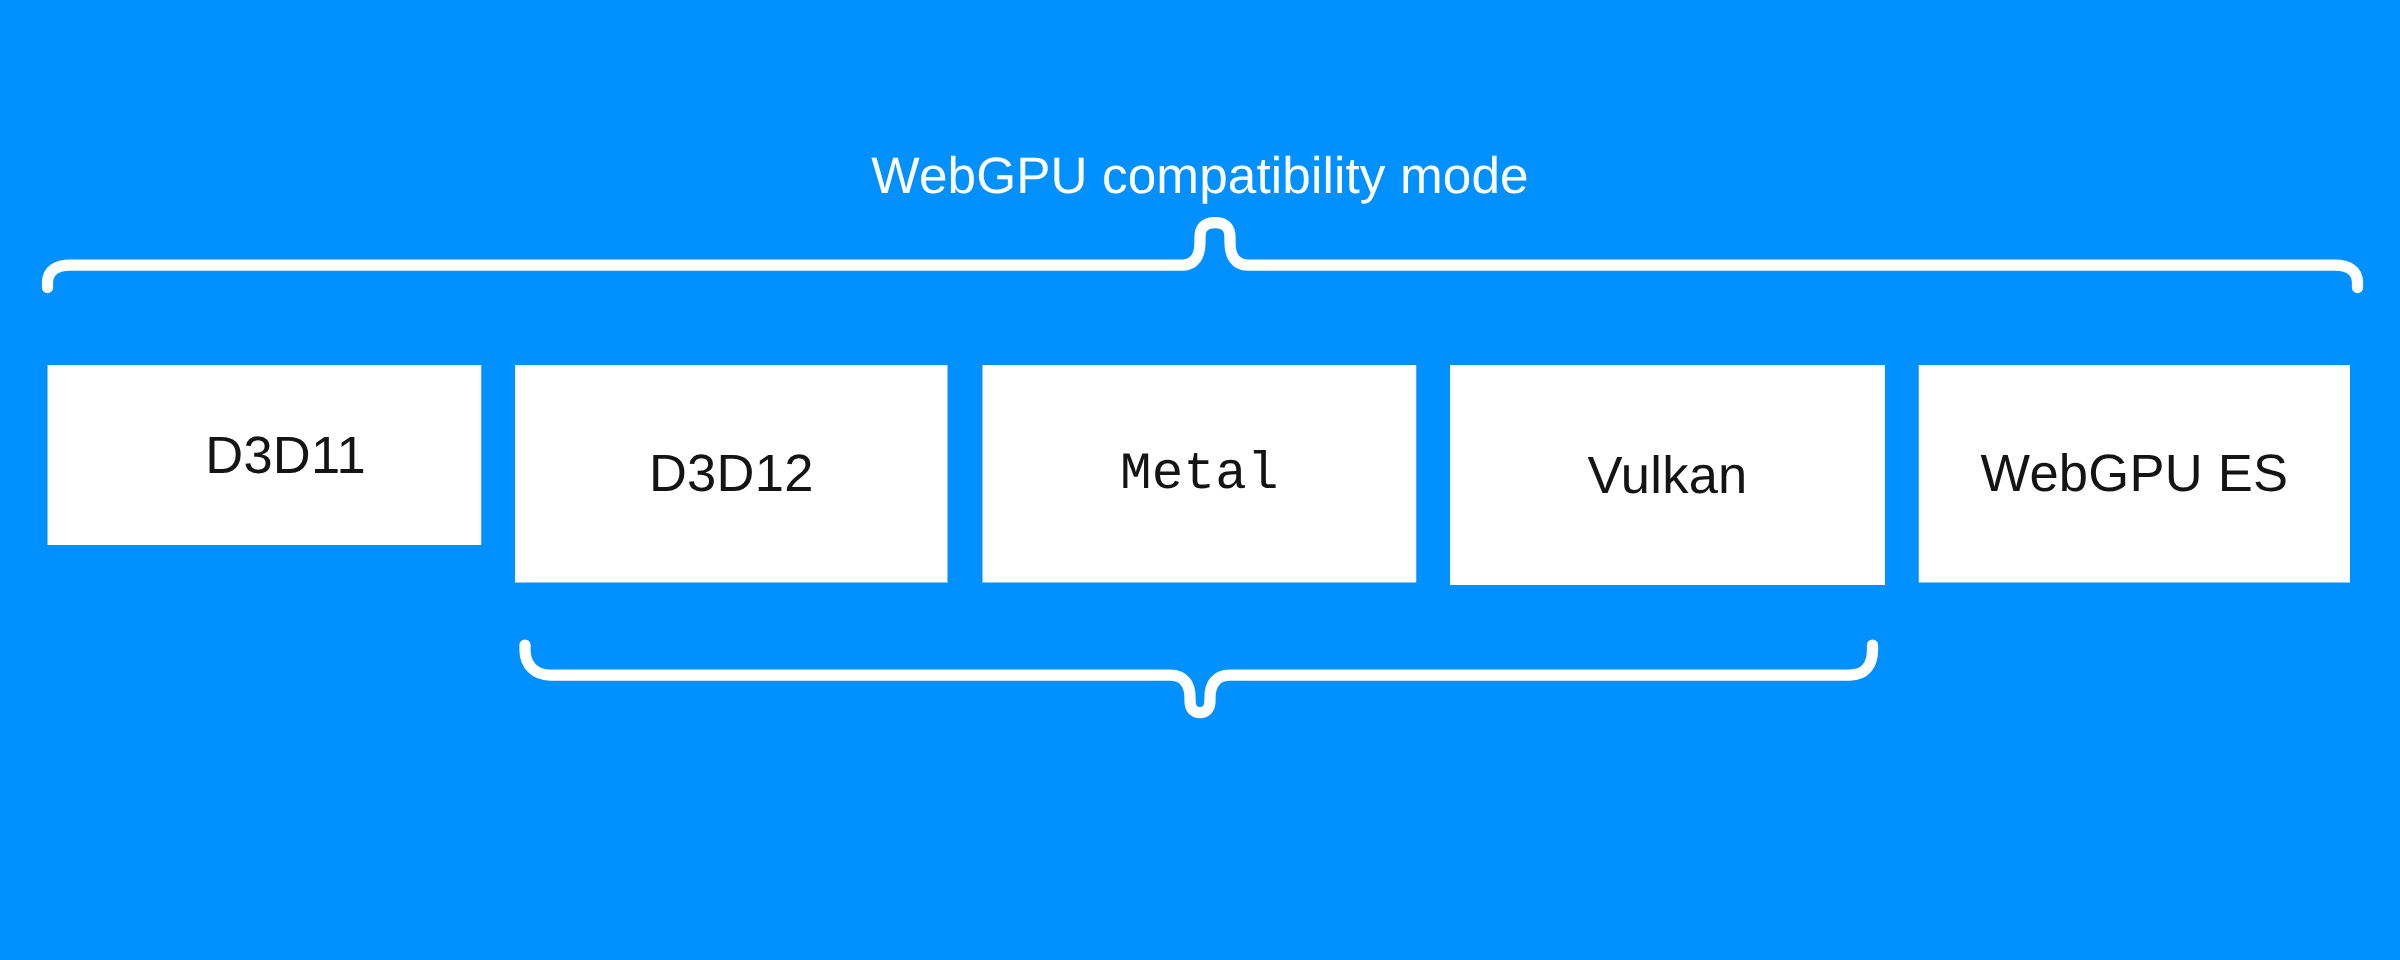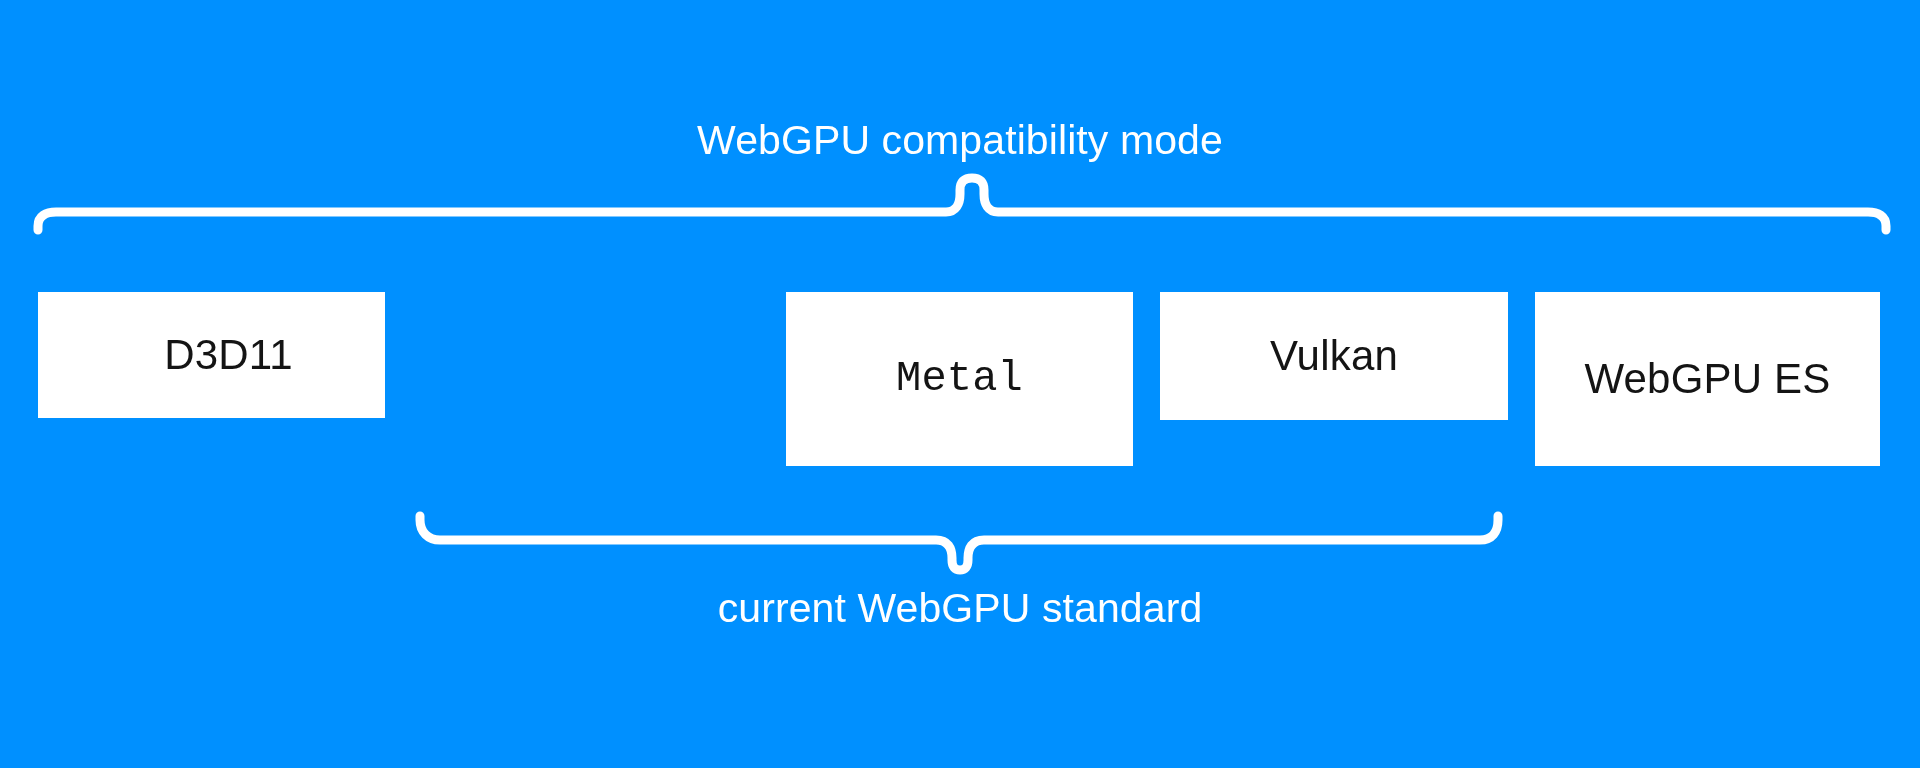--- a/index.html
+++ b/index.html
@@ -113,30 +113,33 @@
                L 954 20
                C 954 30 958 38 968 38
                L 1838 38
                C 1848 38 1856 42 1856 52
                L 1856 56" stroke="#ffffff" stroke-width="9" stroke-linecap="round" stroke-linejoin="round" fill="none"></path>
     </svg>
   </div>
 
   <div id="boxes-row" style="top: 292px; height: 174px;">
 
-    <div class="api-box" style="left: 38px; width: 347px; height: 126px; padding-left: 34px;">
+    <div class="api-box" style="left: 38px; width: 347px; height: 144px; padding-left: 34px;">
       <span class="api-box-label">D3D11</span>
     </div>
 
+    <div class="api-box" style="left: 412px; width: 346px; height: 174px;">
+      <span class="api-box-label">D3D12</span>
+    </div>
 
     <div class="api-box" style="left: 786px; width: 347px; height: 174px; font-family: Liberation Mono, monospace;">
       <span class="api-box-label">Metal</span>
     </div>
 
-    <div class="api-box" style="left: 1160px; width: 348px; height: 128px;">
+    <div class="api-box" style="left: 1160px; width: 348px; height: 176px;">
       <span class="api-box-label">Vulkan</span>
     </div>
 
     <div class="api-box" style="left: 1535px; width: 345px; height: 174px;">
       <span class="api-box-label">WebGPU ES</span>
     </div>
 
   </div>
 
   <div id="brace-bottom-wrap">
@@ -150,15 +153,14 @@
                C 540 57 543 60 548 60
                C 553 60 556 57 556 50
                L 556 48
                C 556 38 560 30 572 30
                L 1068 30
                C 1080 30 1086 22 1086 10
                L 1086 6" stroke="#ffffff" stroke-width="9" stroke-linecap="round" stroke-linejoin="round" fill="none"></path>
     </svg>
   </div>
 
-  <div class="brace-label" id="label-bottom">current WebGPU standard</div>
 
 </div>
 
 </body></html>

